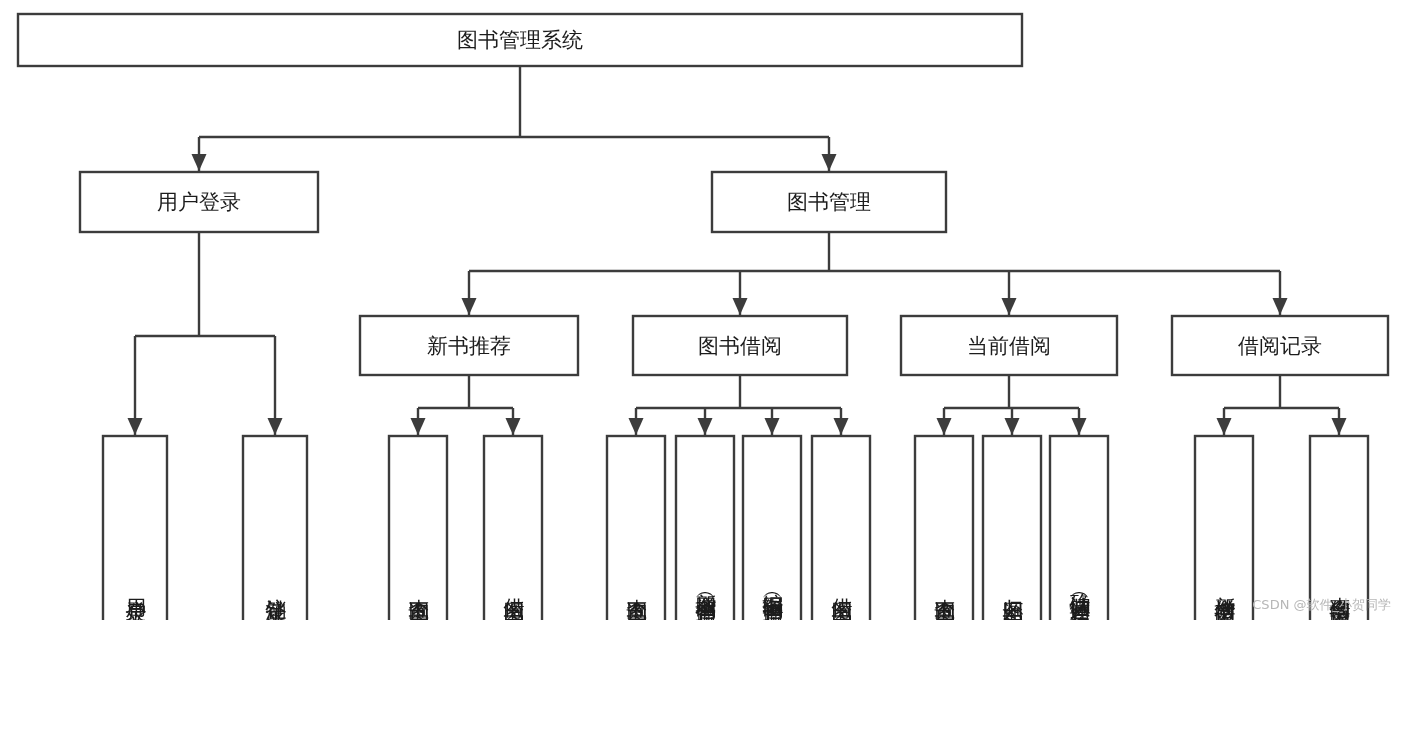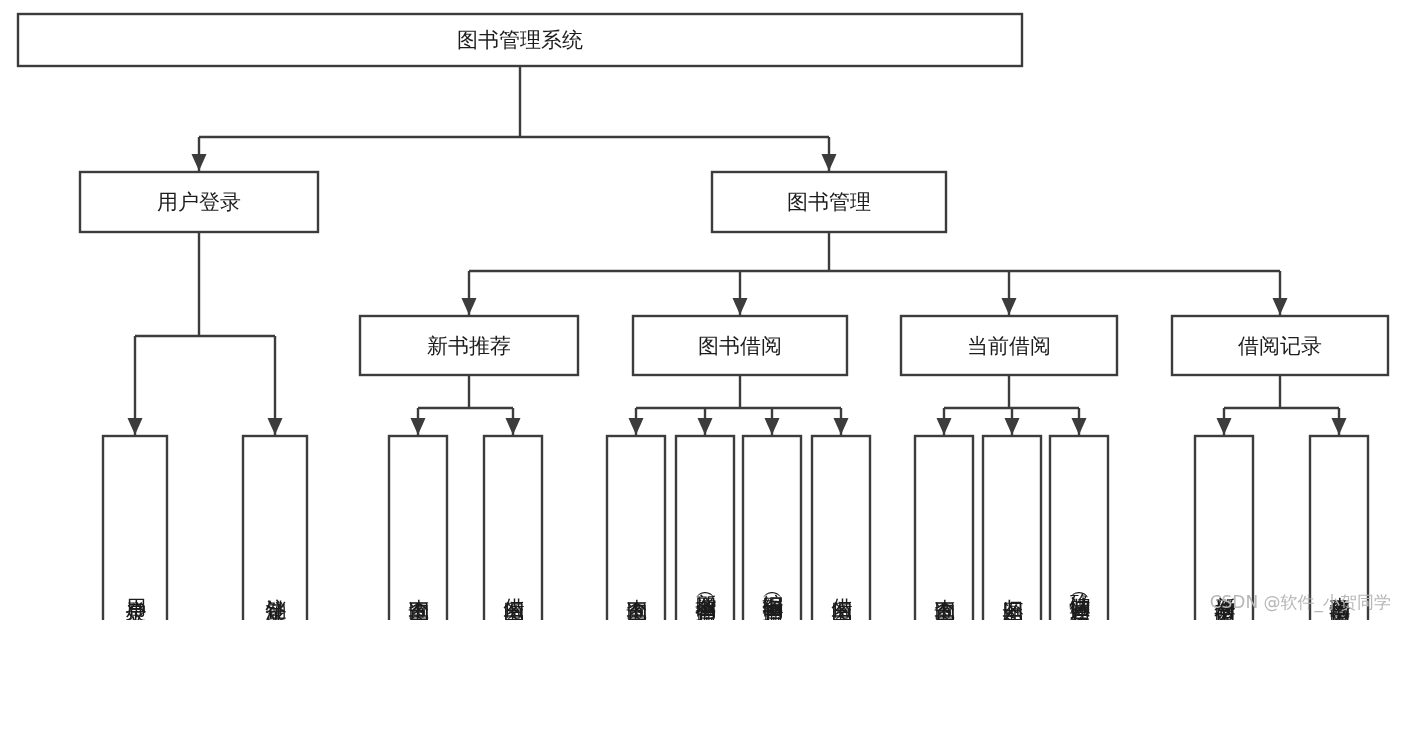--- a/index.html
+++ b/index.html
@@ -55,21 +55,21 @@
     writing-mode: vertical-rl;
     text-orientation: upright;
     text-anchor: middle;
     letter-spacing: 2px;
   }
   .watermark {
     position: absolute;
     right: 14px;
     bottom: 6px;
     font-family: "DejaVu Sans", "Liberation Sans", sans-serif;
-    font-size: 17px;
+    font-size: 13px;
     color: #b7b7b7;
     white-space: nowrap;
     user-select: none;
   }
 </style>
 </head>
 <body>
 
 <div id="diagram-root">
   <svg id="tree-svg" viewBox="0 0 1405 747" xmlns="http://www.w3.org/2000/svg">

